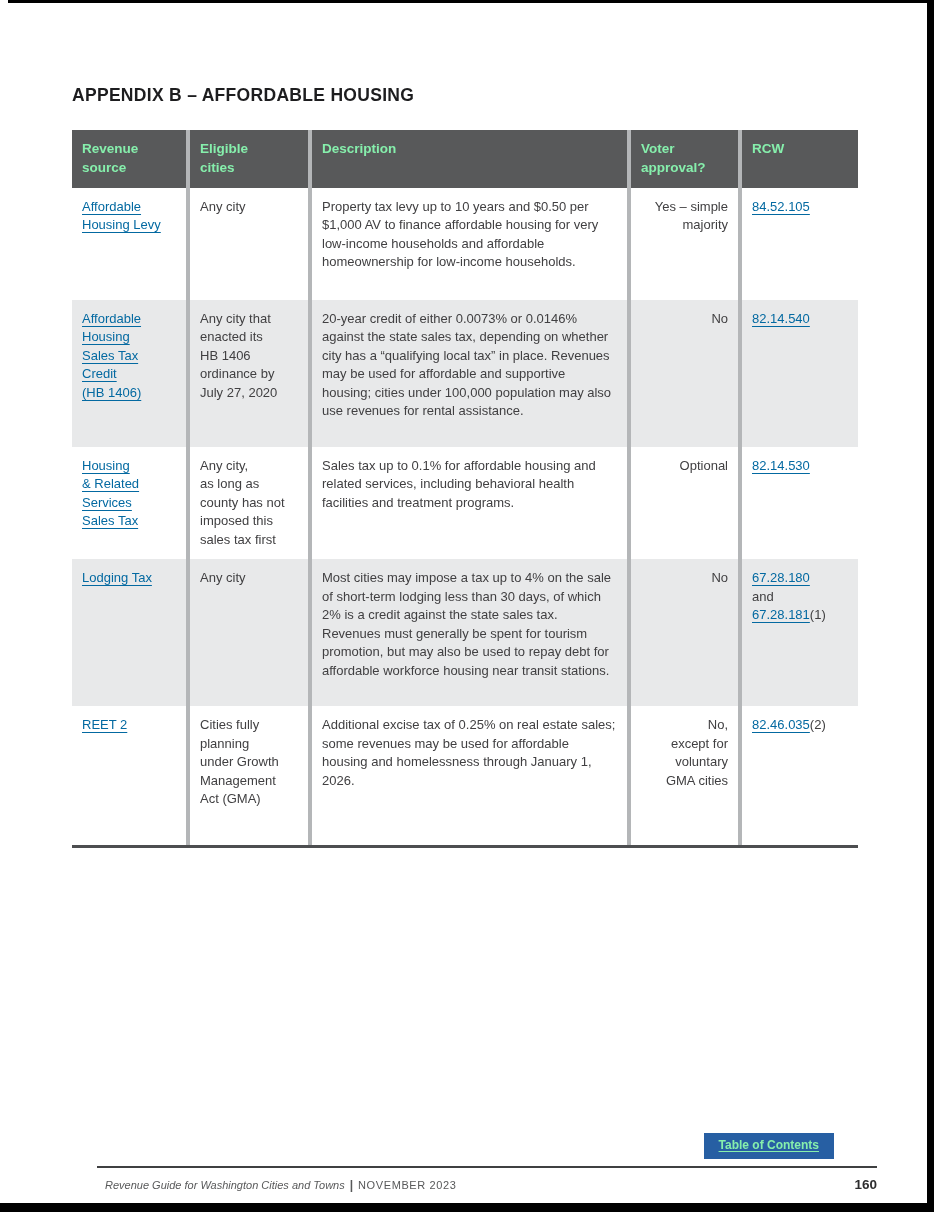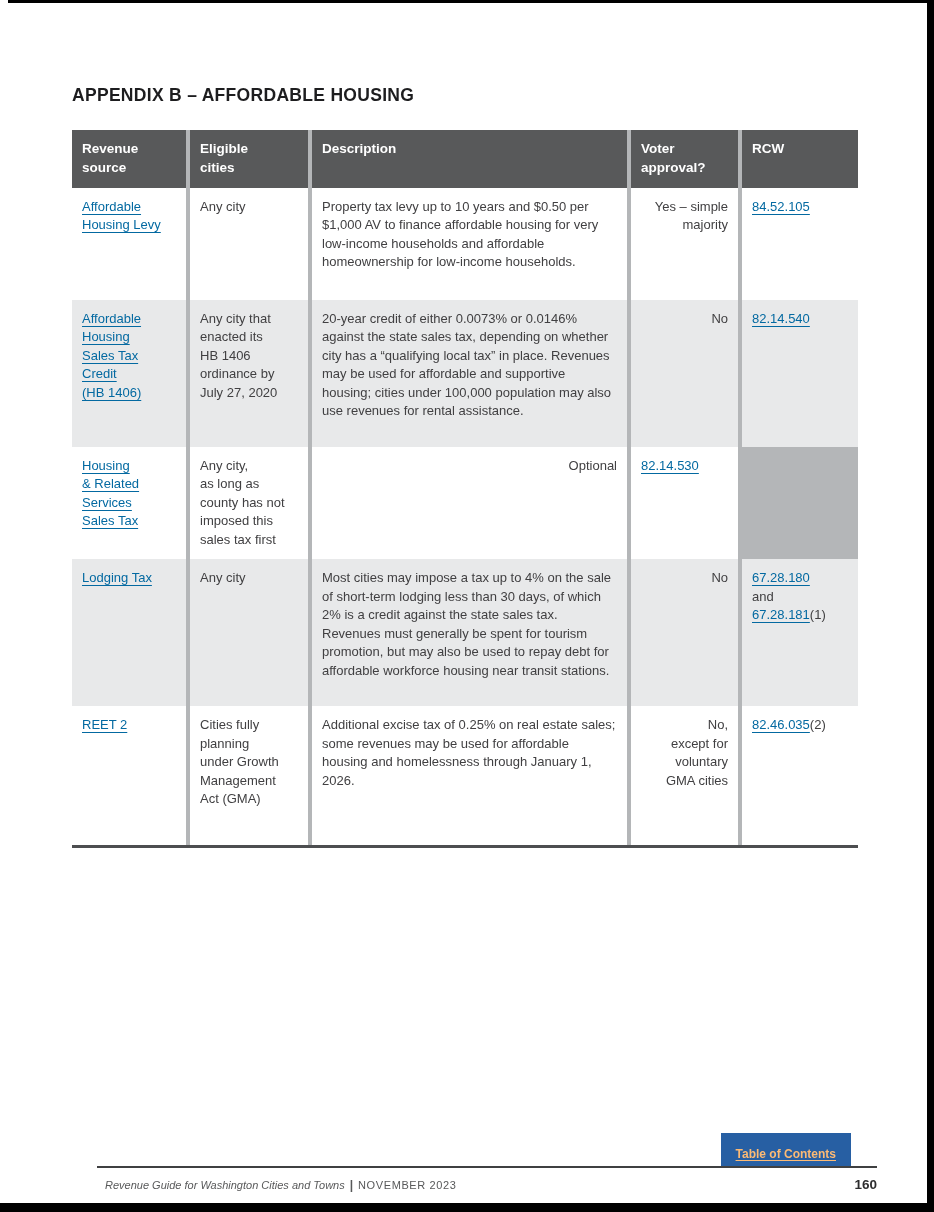--- a/index.html
+++ b/index.html
@@ -25,40 +25,40 @@
     font-size:13px; line-height:1.42;
   }
   .trow {
     display:grid;
     grid-template-columns:114px 118px 315px 107px 116px;
     column-gap:4px;
     background:#b4b6b8;
   }
   .trow > div { padding:10px 10px; }
   .thead > div {
-    background:#58595a; color:#ffffff; font-weight:bold; font-size:13.5px;
+    background:#58595a; color:#86efac; font-weight:bold; font-size:13.5px;
     min-height:58px; line-height:1.4; 
   }
   .r-white > div { background:#ffffff; }
   .r-gray  > div { background:#e8e9ea; }
   .r1 > div { min-height:112px; }
   .r2 > div { min-height:147px; }
   .r3 > div { min-height:110px; }
   .r4 > div { min-height:147px; }
   .r5 > div { min-height:139px; }
   .pre { white-space:pre-line; }
   .cell-voter { text-align:right; }
   a.doc-link { color:#0369a1; text-decoration:underline; text-underline-offset:3px; cursor:pointer; }
   .rcw-line { margin:0; }
 
   .toc-button {
-    position:absolute; top:1133px; right:83px;
-    background:#275fa3; color:#fdba74; font-size:12px; font-weight:bold;
+    position:absolute; top:1133px; right:100px;
+    background:#275fa3; color:#86efac; font-size:12px; font-weight:bold;
     text-decoration:underline; text-underline-offset:2px;
-    padding:14px 15px 7px; display:inline-block; cursor:pointer;
+    padding:5px 15px 7px; display:inline-block; cursor:pointer;
   }
 
   .footer {
     position:absolute; left:97px; right:57px; top:1166px;
     border-top:2px solid #3f4041; padding-top:7px;
     display:flex; justify-content:space-between; align-items:baseline;
   }
   .footer-citation { color:#58595a; }
   .footer-book { font-style:italic; font-size:11px;margin-left:8px; }
   .footer-sep  { font-weight:bold; font-size:12px; padding:0 5px; }
@@ -116,20 +116,21 @@
   <div class="trow r-white r3">
     <div><a class="doc-link pre">Housing
 &amp; Related
 Services
 Sales Tax</a></div>
     <div class="pre">Any city,
 as long as
 county has not
 imposed this
 sales tax first</div>
+    <div>Sales tax up to 0.1% for affordable housing and related services, including behavioral health facilities and treatment programs.</div>
     <div class="pre cell-voter">Optional</div>
     <div><a class="doc-link">82.14.530</a></div>
   </div>
 
   <div class="trow r-gray r4">
     <div><a class="doc-link pre">Lodging Tax</a></div>
     <div class="pre">Any city</div>
     <div>Most cities may impose a tax up to 4% on the sale of short-term lodging less than 30 days, of which 2% is a credit against the state sales tax. Revenues must generally be spent for tourism promotion, but may also be used to repay debt for affordable workforce housing near transit stations.</div>
     <div class="pre cell-voter">No</div>
     <div>

